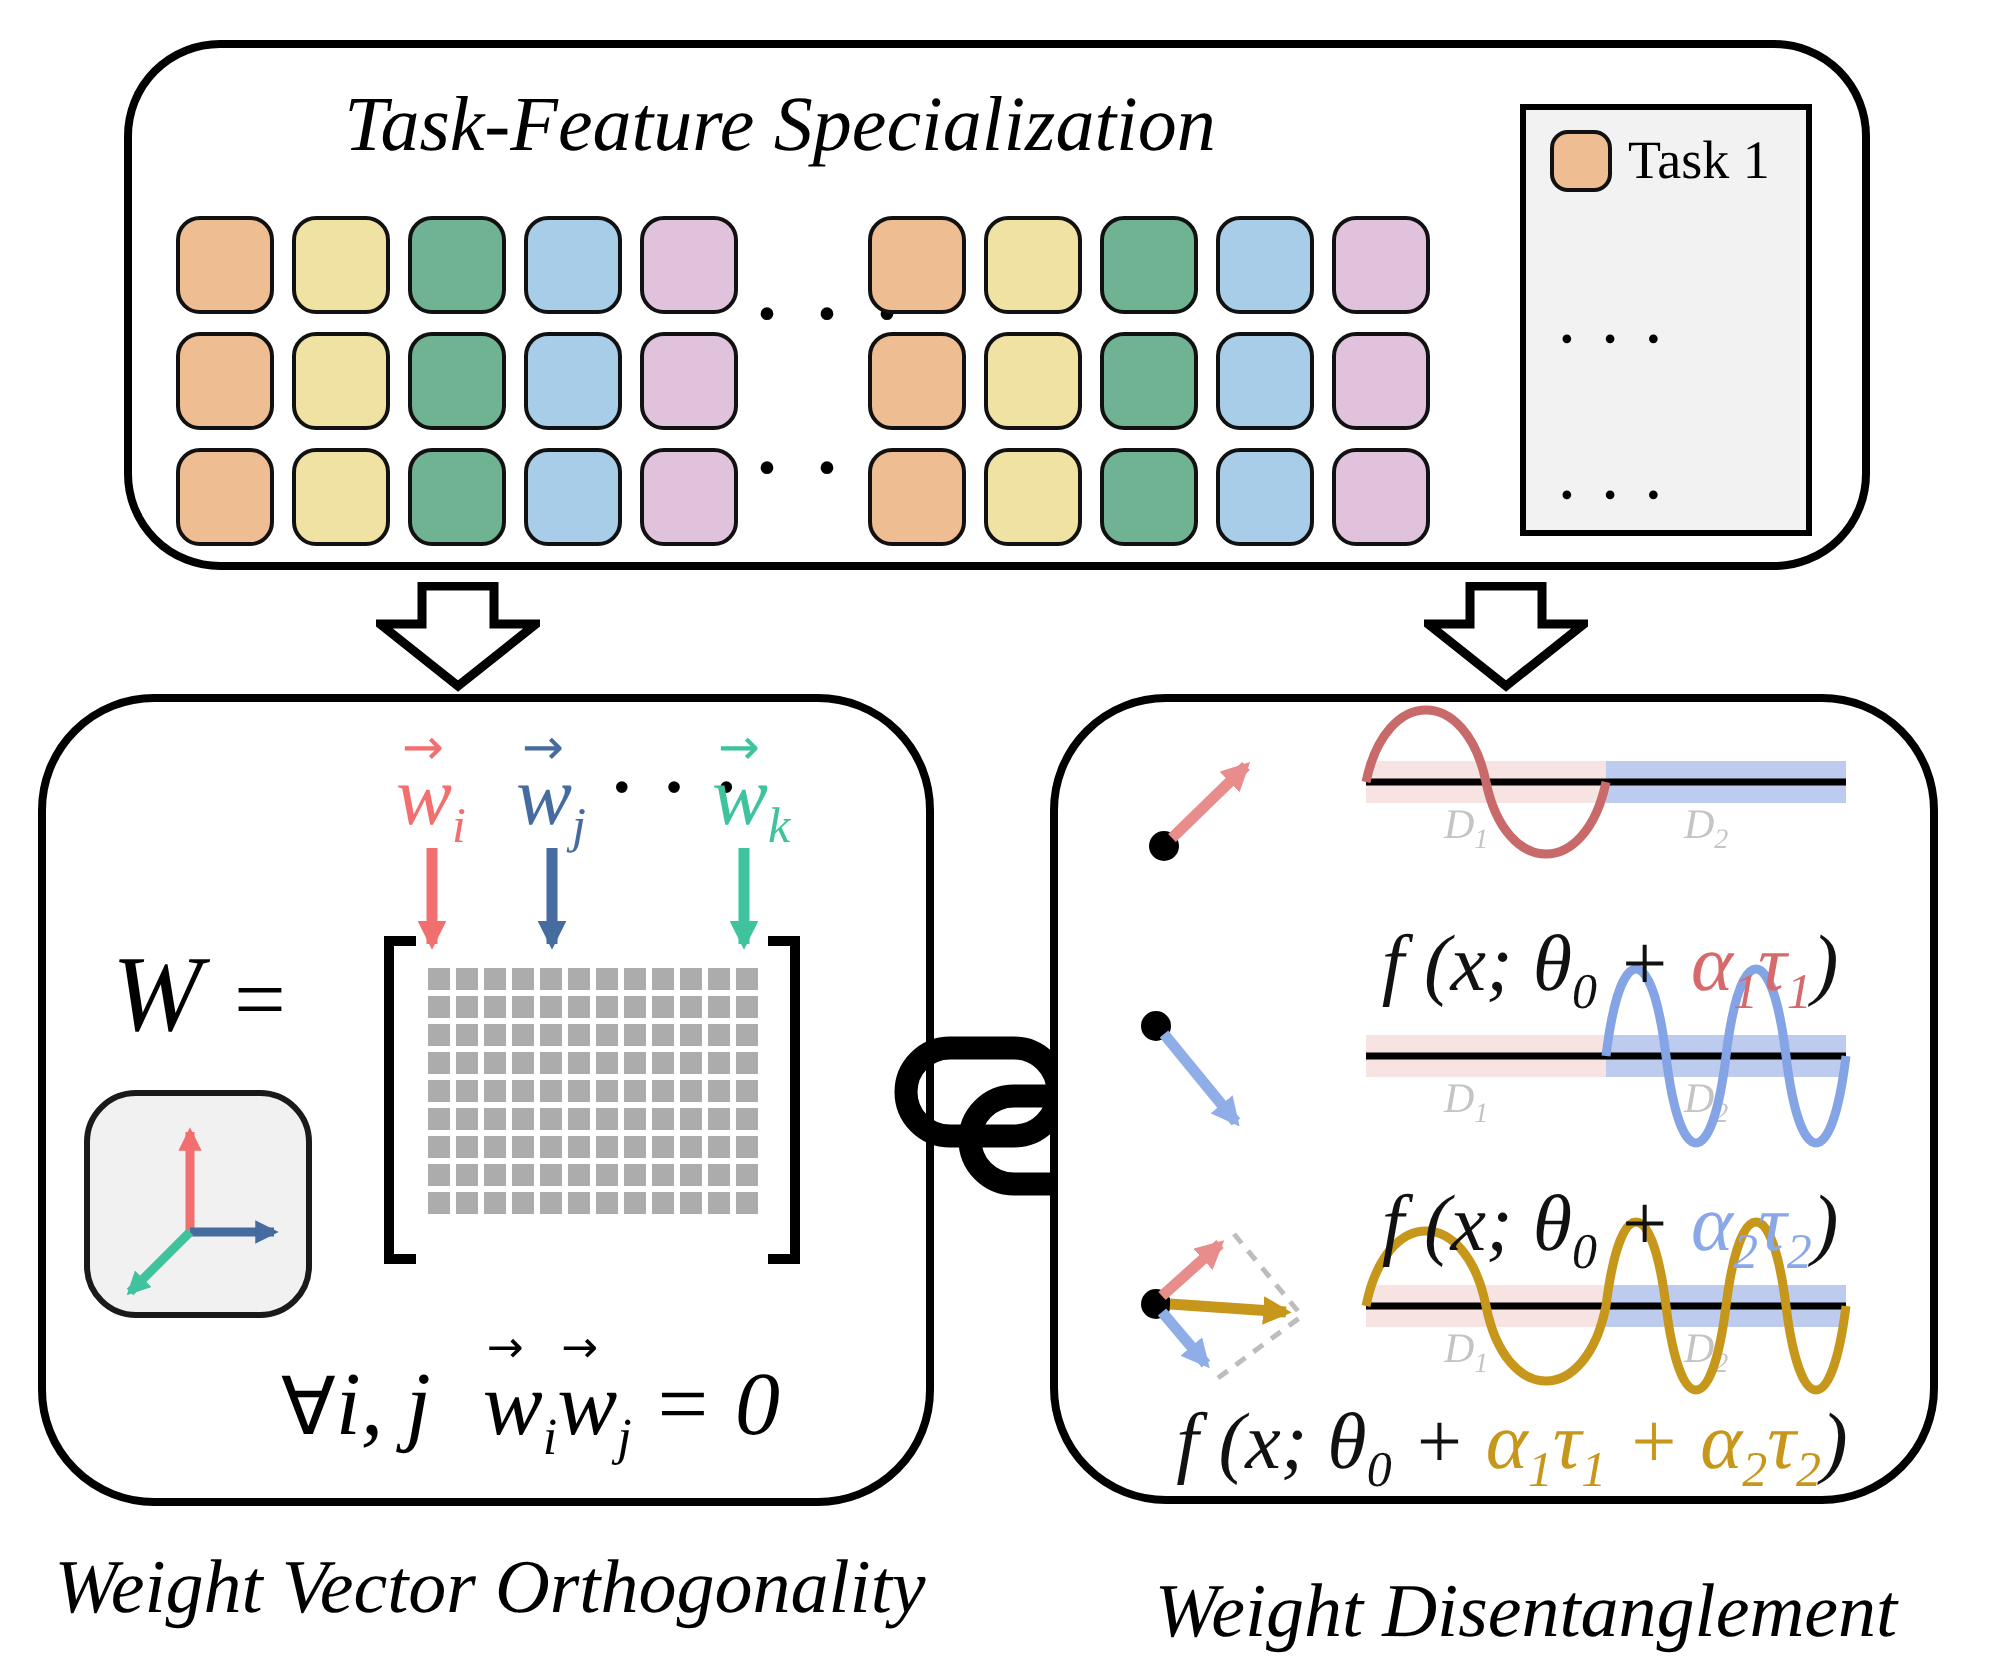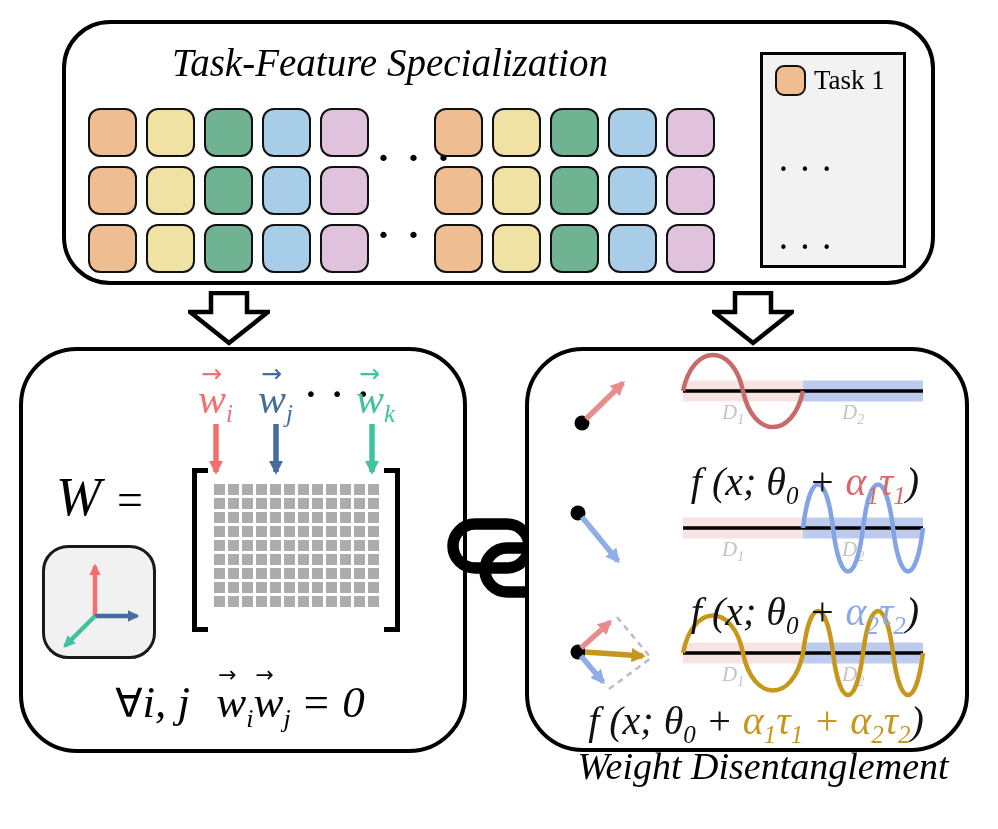--- a/index.html
+++ b/index.html
@@ -58,41 +58,41 @@
   .brk{position:absolute;top:468px;height:164px;width:16px;box-sizing:border-box;
        border-top:5px solid #000;border-bottom:5px solid #000;}
   .brk-l{left:192px;border-left:5px solid #000;}
   .brk-r{left:384px;border-right:5px solid #000;}
   .matrix{position:absolute;left:214px;top:484px;display:grid;grid-template-columns:repeat(12,11px);gap:3px;}
   .mcell{width:11px;height:11px;background:var(--matrix-gray,#ACACAC);}
 
   .axis-box{position:absolute;left:42px;top:545px;width:114px;height:114px;background:#F1F1F1;
             border:3px solid #1a1a1a;border-radius:26px;box-sizing:border-box;}
 
-  .forall{position:absolute;left:90px;top:676px;width:300px;text-align:center;font-size:45px;
+  .forall{position:absolute;left:90px;top:676px;width:300px;text-align:right;font-size:45px;
           font-style:italic;white-space:nowrap;}
   .forall .fa-sym{font-style:normal;font-family:"DejaVu Sans",sans-serif;font-size:40px;}
   .forall .gap{display:inline-block;width:26px;}
   .vec2{position:relative;display:inline-block;font-style:italic;}
   .vec2 .varrow2{position:absolute;top:-14px;left:2px;font-style:normal;font-size:22px;
                  font-family:"DejaVu Sans",sans-serif;}
   .vec2 sub{font-size:26px;vertical-align:-10px;line-height:0;}
   .forall .rhs{margin-left:10px;}
 
   
   .fx{position:absolute;font-style:italic;font-size:40px;text-align:center;white-space:nowrap;color:#111;}
   .fx .seg.sub{font-size:25px;vertical-align:-9px;line-height:0;}
   .fx .seg.c{color:var(--fc,#C6971B);}
   .fx1{left:655px;top:458px;width:300px;}
   .fx2{left:655px;top:568px;width:300px;margin-top:20px;}
   .fx3{left:544px;top:697px;width:424px;}
 
   .caption{position:absolute;font-style:italic;font-size:38px;text-align:center;white-space:nowrap;}
   .cap-left{left:19px;top:772px;width:452px;}
-  .cap-right{left:563px;top:744px;width:400px;}
+  .cap-right{left:563px;top:784px;width:400px;}
 
   .rb-art{position:absolute;left:525px;top:347px;}
   .chain{position:absolute;left:443px;top:498px;}
   .dlab{font-style:italic;font-size:21px;fill:var(--d-label,#C4C4C4);font-family:"Liberation Serif",serif;}
 </style>
 </head>
 <body>
 
 <div class="canvas">
 
@@ -360,15 +360,16 @@
       <line x1="56" y1="301" x2="85" y2="275" stroke="var(--rose,#E88C8C)" stroke-width="5.5" marker-end="url(#mh-rose)"></line>
       <line x1="56" y1="309" x2="78" y2="335" stroke="var(--blue-soft,#8FAEE8)" stroke-width="5.5" marker-end="url(#mh-bluesoft)"></line>
       <line x1="60" y1="305" x2="118" y2="309" stroke="var(--gold,#C6971B)" stroke-width="5.5" marker-end="url(#mh-gold)"></line>
     </g>
   </svg>
 
   <div class="fx fx1" style="--fc: #D5696C;"><span class="seg k">f (x; θ</span><span class="seg k sub">0</span><span class="seg k"> + </span><span class="seg c">α</span><span class="seg c sub">1</span><span class="seg c">τ</span><span class="seg c sub">1</span><span class="seg k">)</span></div>
   <div class="fx fx2" style="--fc: #8AA8E8;"><span class="seg k">f (x; θ</span><span class="seg k sub">0</span><span class="seg k"> + </span><span class="seg c">α</span><span class="seg c sub">2</span><span class="seg c">τ</span><span class="seg c sub">2</span><span class="seg k">)</span></div>
   <div class="fx fx3" style="--fc: #C6971B;"><span class="seg k">f (x; θ</span><span class="seg k sub">0</span><span class="seg k"> + </span><span class="seg c">α</span><span class="seg c sub">1</span><span class="seg c">τ</span><span class="seg c sub">1</span><span class="seg c"> + </span><span class="seg c">α</span><span class="seg c sub">2</span><span class="seg c">τ</span><span class="seg c sub">2</span><span class="seg k">)</span></div>
 
+  <div class="caption cap-left">Weight Vector Orthogonality</div>
   <div class="caption cap-right">Weight Disentanglement</div>
 
 </div>
 
 </body></html>

